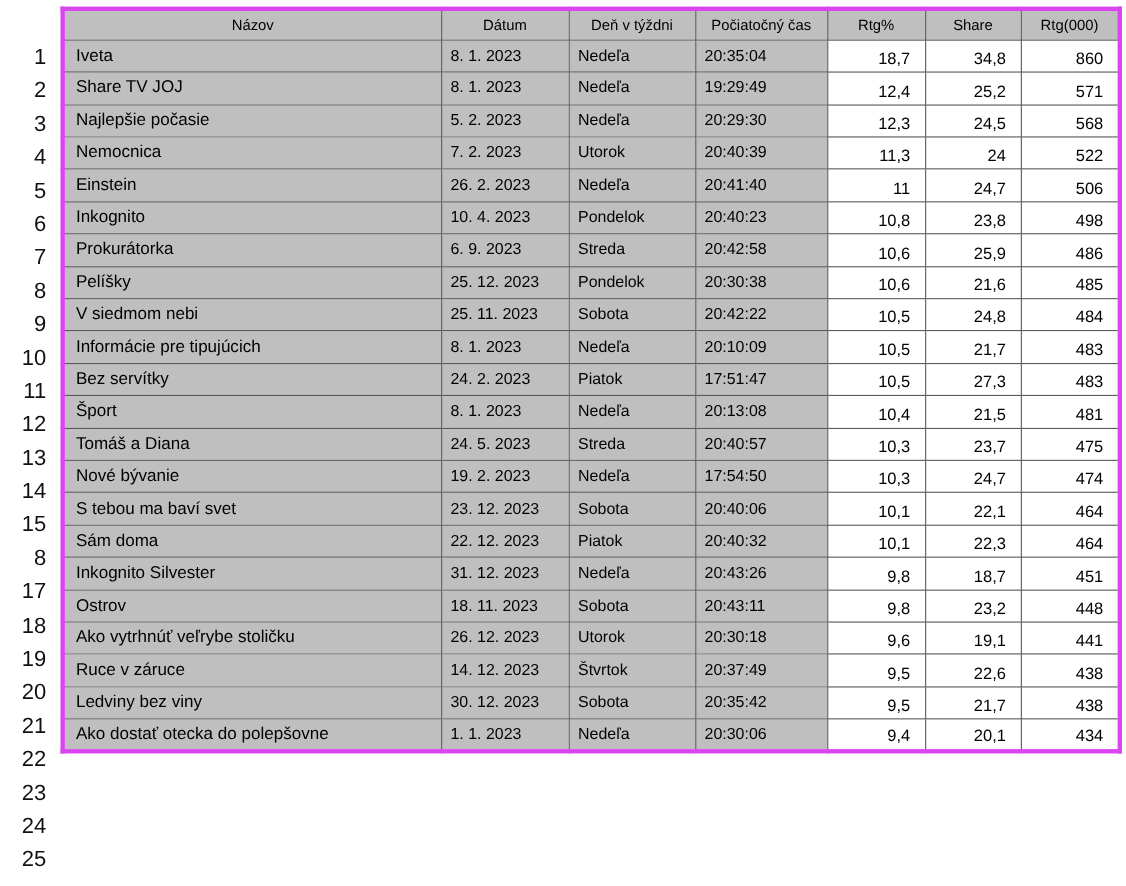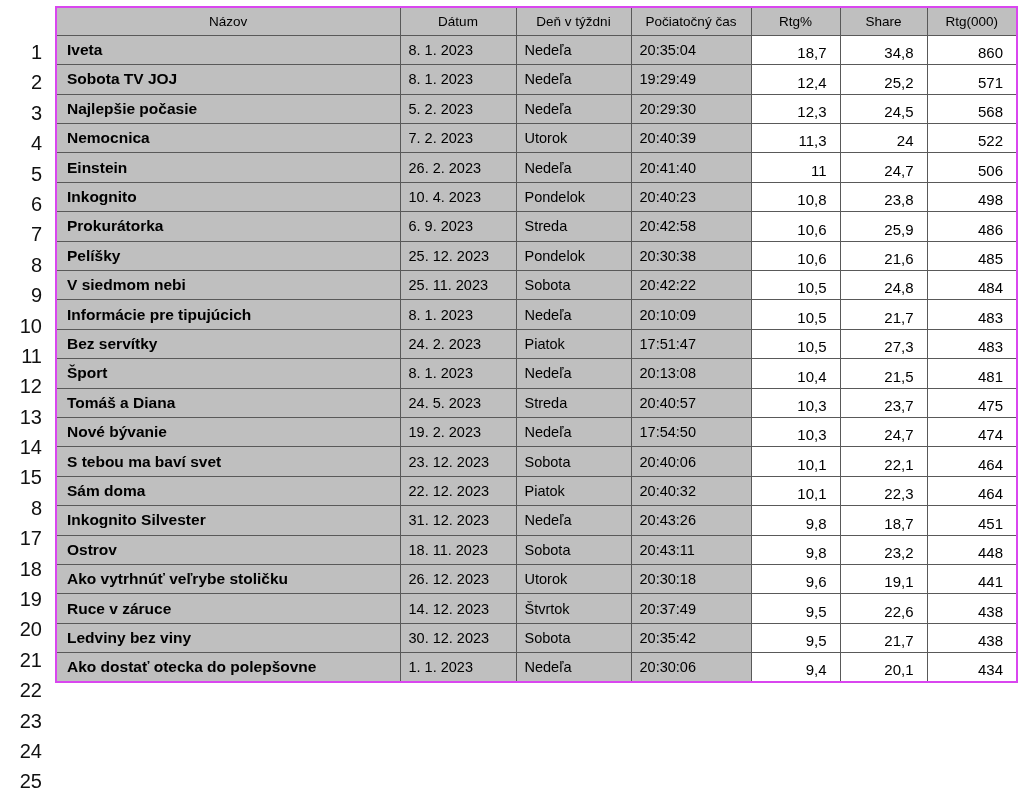--- a/index.html
+++ b/index.html
@@ -32,41 +32,41 @@
     padding-right: 13px;
     font-size: 20px;
     font-weight: 400;
     color: #111;
   }
   
   table.tbl {
     border-collapse: collapse;
     table-layout: fixed;
     width: 961px;
-    border: 2px solid #d946ef;
+    border: 4px solid #d946ef;
   }
   .tbl th, .tbl td {
     border: 1px solid #595959;
     white-space: nowrap;
     overflow: hidden;
     box-sizing: border-box;
   }
   .tbl thead th {
     height: 28.4px;
     background: #bfbfbf;
     font-weight: 400;
     font-size: 13.5px;
     text-align: center;
     vertical-align: middle;
     padding: 0 4px;
   }
   .tbl tbody td { height: 29.4px; }
   td.c-name {
     background: #bfbfbf;
-    font-weight: 700;
+    font-weight: 400;
     font-size: 15.5px;
     text-align: left;
     vertical-align: middle;
     padding: 0 6px 0 10px;
   }
   td.c-date, td.c-day, td.c-time {
     background: #bfbfbf;
     font-size: 14.5px;
     text-align: left;
     vertical-align: middle;
@@ -141,21 +141,21 @@
     <tr>
           <td class="c-name">Iveta</td>
           <td class="c-date">8. 1. 2023</td>
           <td class="c-day">Nedeľa</td>
           <td class="c-time">20:35:04</td>
           <td class="c-num">18,7</td>
           <td class="c-num">34,8</td>
           <td class="c-num">860</td>
         </tr>
         <tr>
-          <td class="c-name">Sobota TV JOJ</td>
+          <td class="c-name">Share TV JOJ</td>
           <td class="c-date">8. 1. 2023</td>
           <td class="c-day">Nedeľa</td>
           <td class="c-time">19:29:49</td>
           <td class="c-num">12,4</td>
           <td class="c-num">25,2</td>
           <td class="c-num">571</td>
         </tr>
         <tr>
           <td class="c-name">Najlepšie počasie</td>
           <td class="c-date">5. 2. 2023</td>

